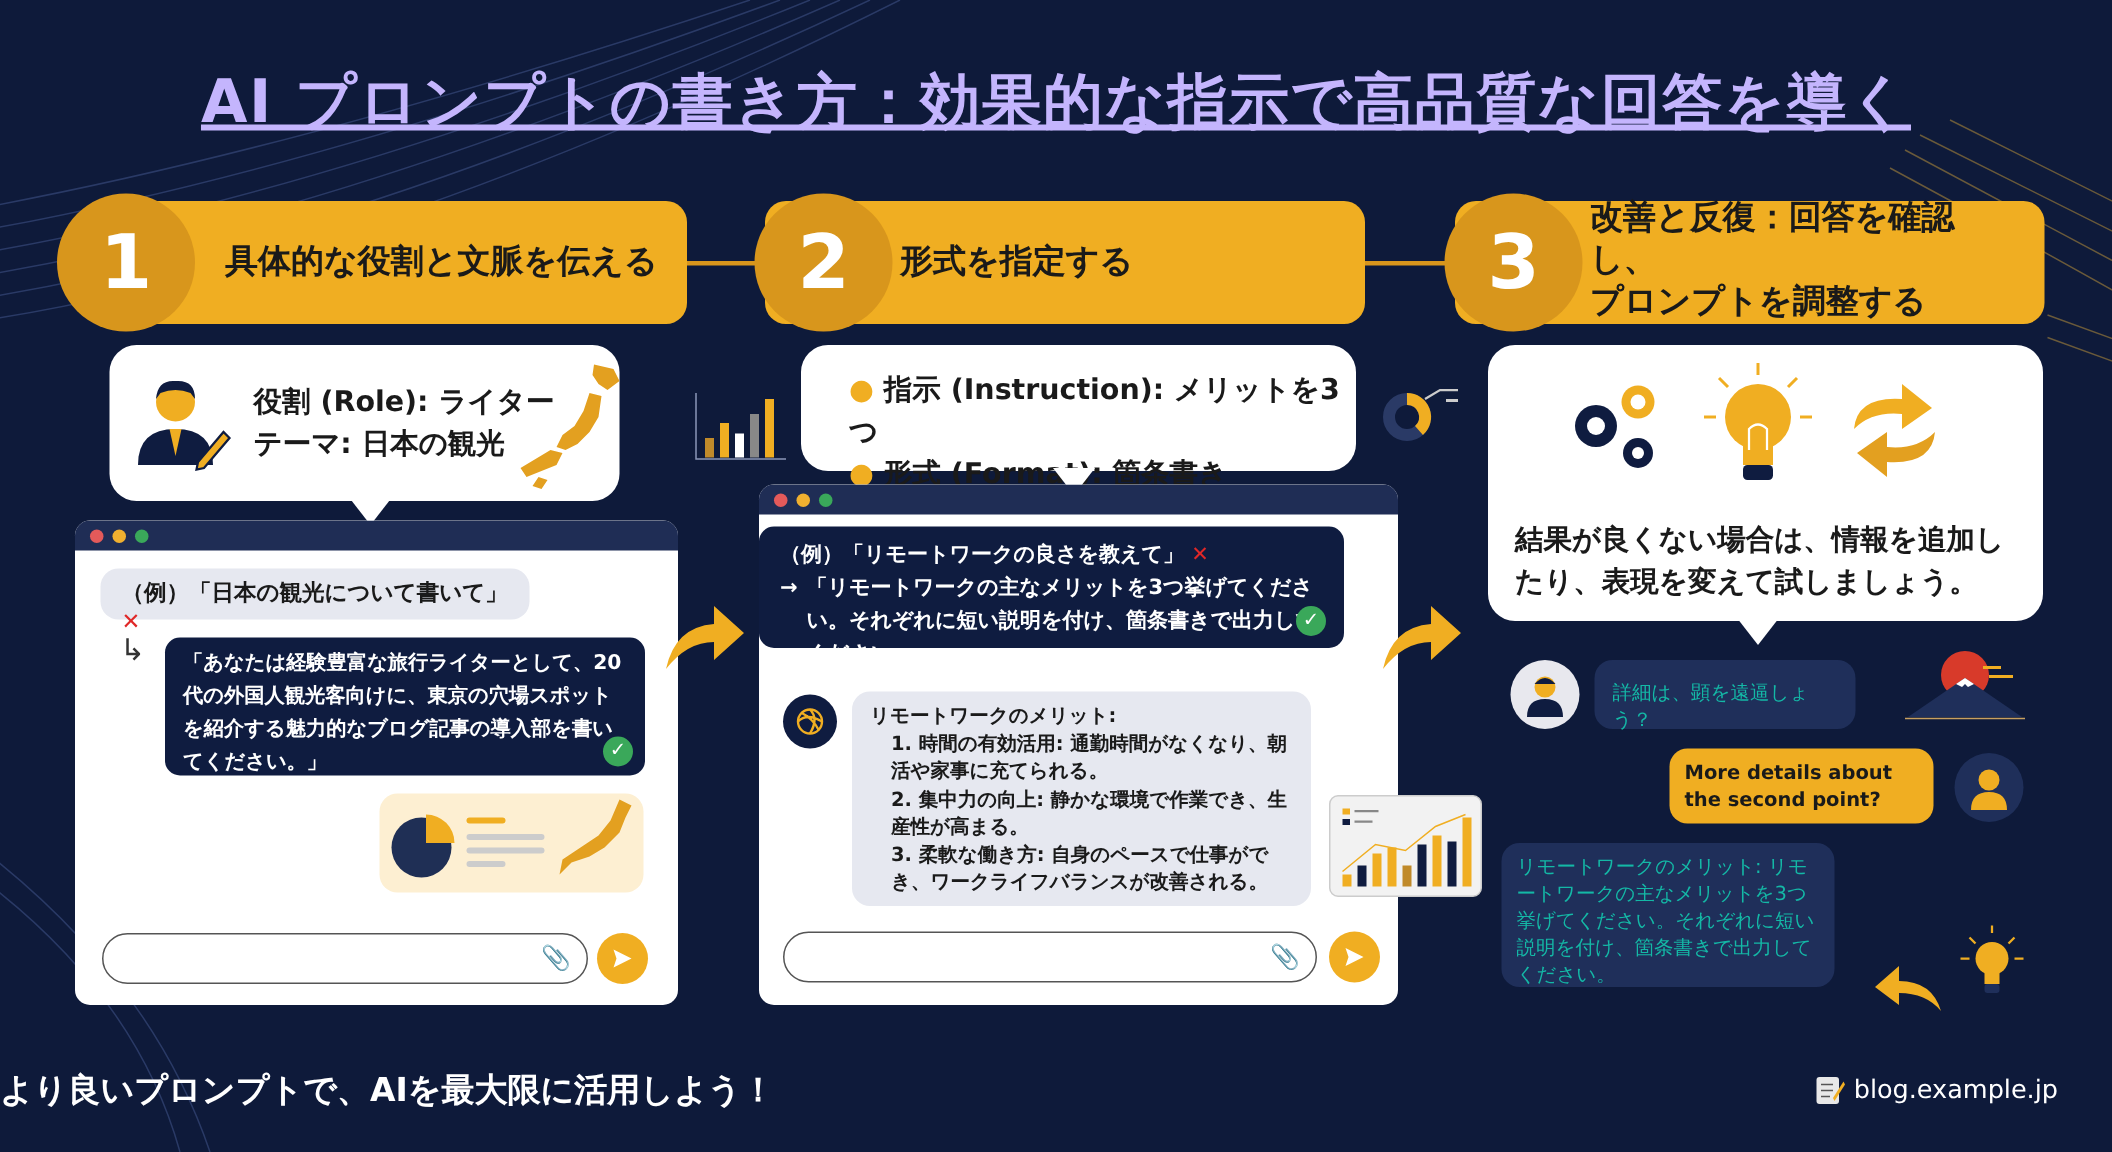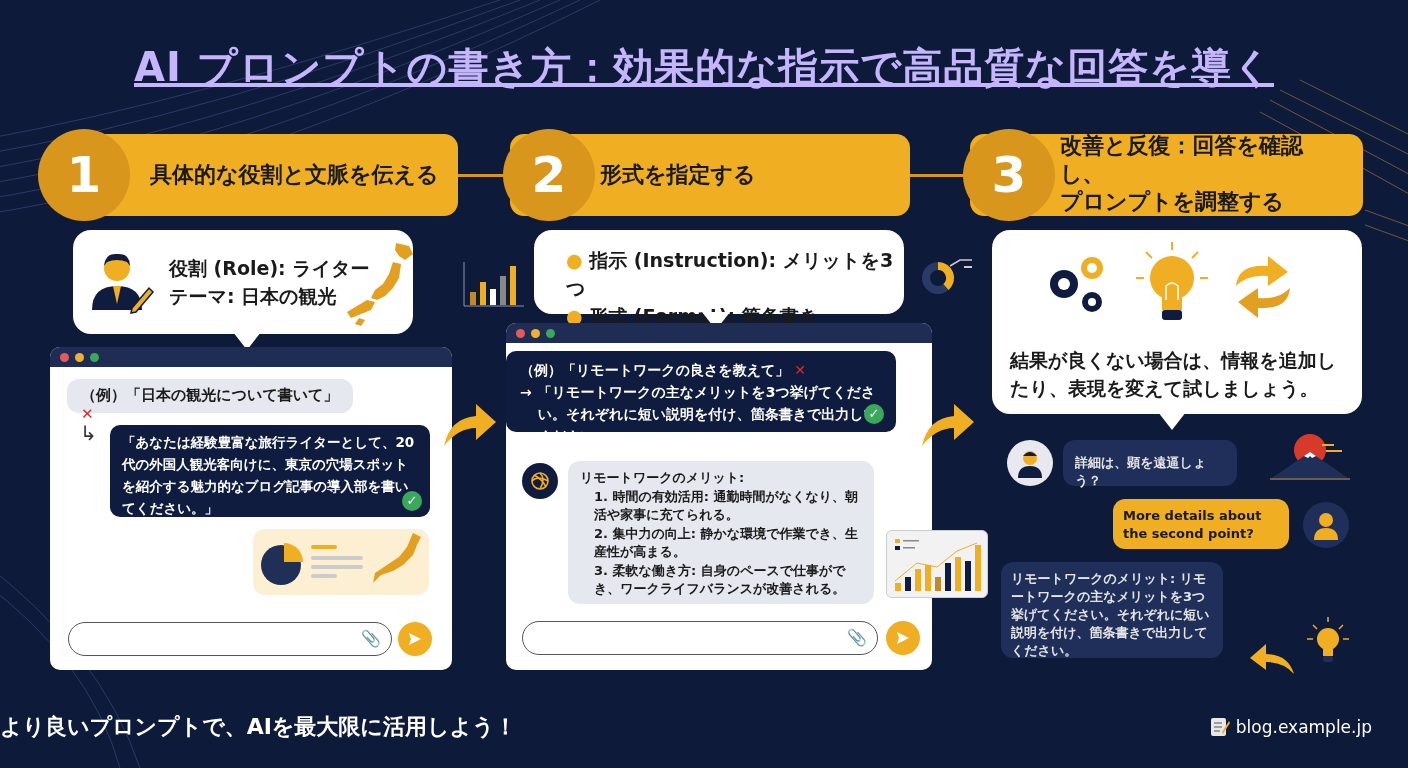--- a/index.html
+++ b/index.html
@@ -66,22 +66,22 @@
   .input-bar {
     position: absolute; height: 34px; border: 1.5px solid #555; border-radius: 17px; background: #fff;
   }
   .send-btn {
     position: absolute; width: 34px; height: 34px; border-radius: 50%; background: #f0ae22;
     display: flex; align-items: center; justify-content: center;
   }
   .clip { position: absolute; right: 10px; top: 6px; font-size: 16px; color: #333; }
 
   .chat-bubble-dark {
-    position: absolute; background: #1f2f5a; color: #e5e5e5; border-radius: 12px;
-    font-weight: bold; font-size: 13px; line-height: 18px;
+    position: absolute; background: #1f2f5a; color: #14b8a6; border-radius: 12px;
+    font-weight: normal; font-size: 13px; line-height: 18px;
   }
   .chat-bubble-yellow {
     position: absolute; background: #f0ae22; color: #1a1a1a; border-radius: 12px;
     font-weight: bold; font-size: 13px; line-height: 18px;
   }
   .avatar-circle {
     position: absolute; border-radius: 50%; display: flex; align-items: center; justify-content: center;
   }
   .footer-text {
     position: absolute; left: 0; right: 0; top: 712px; text-align: left;

